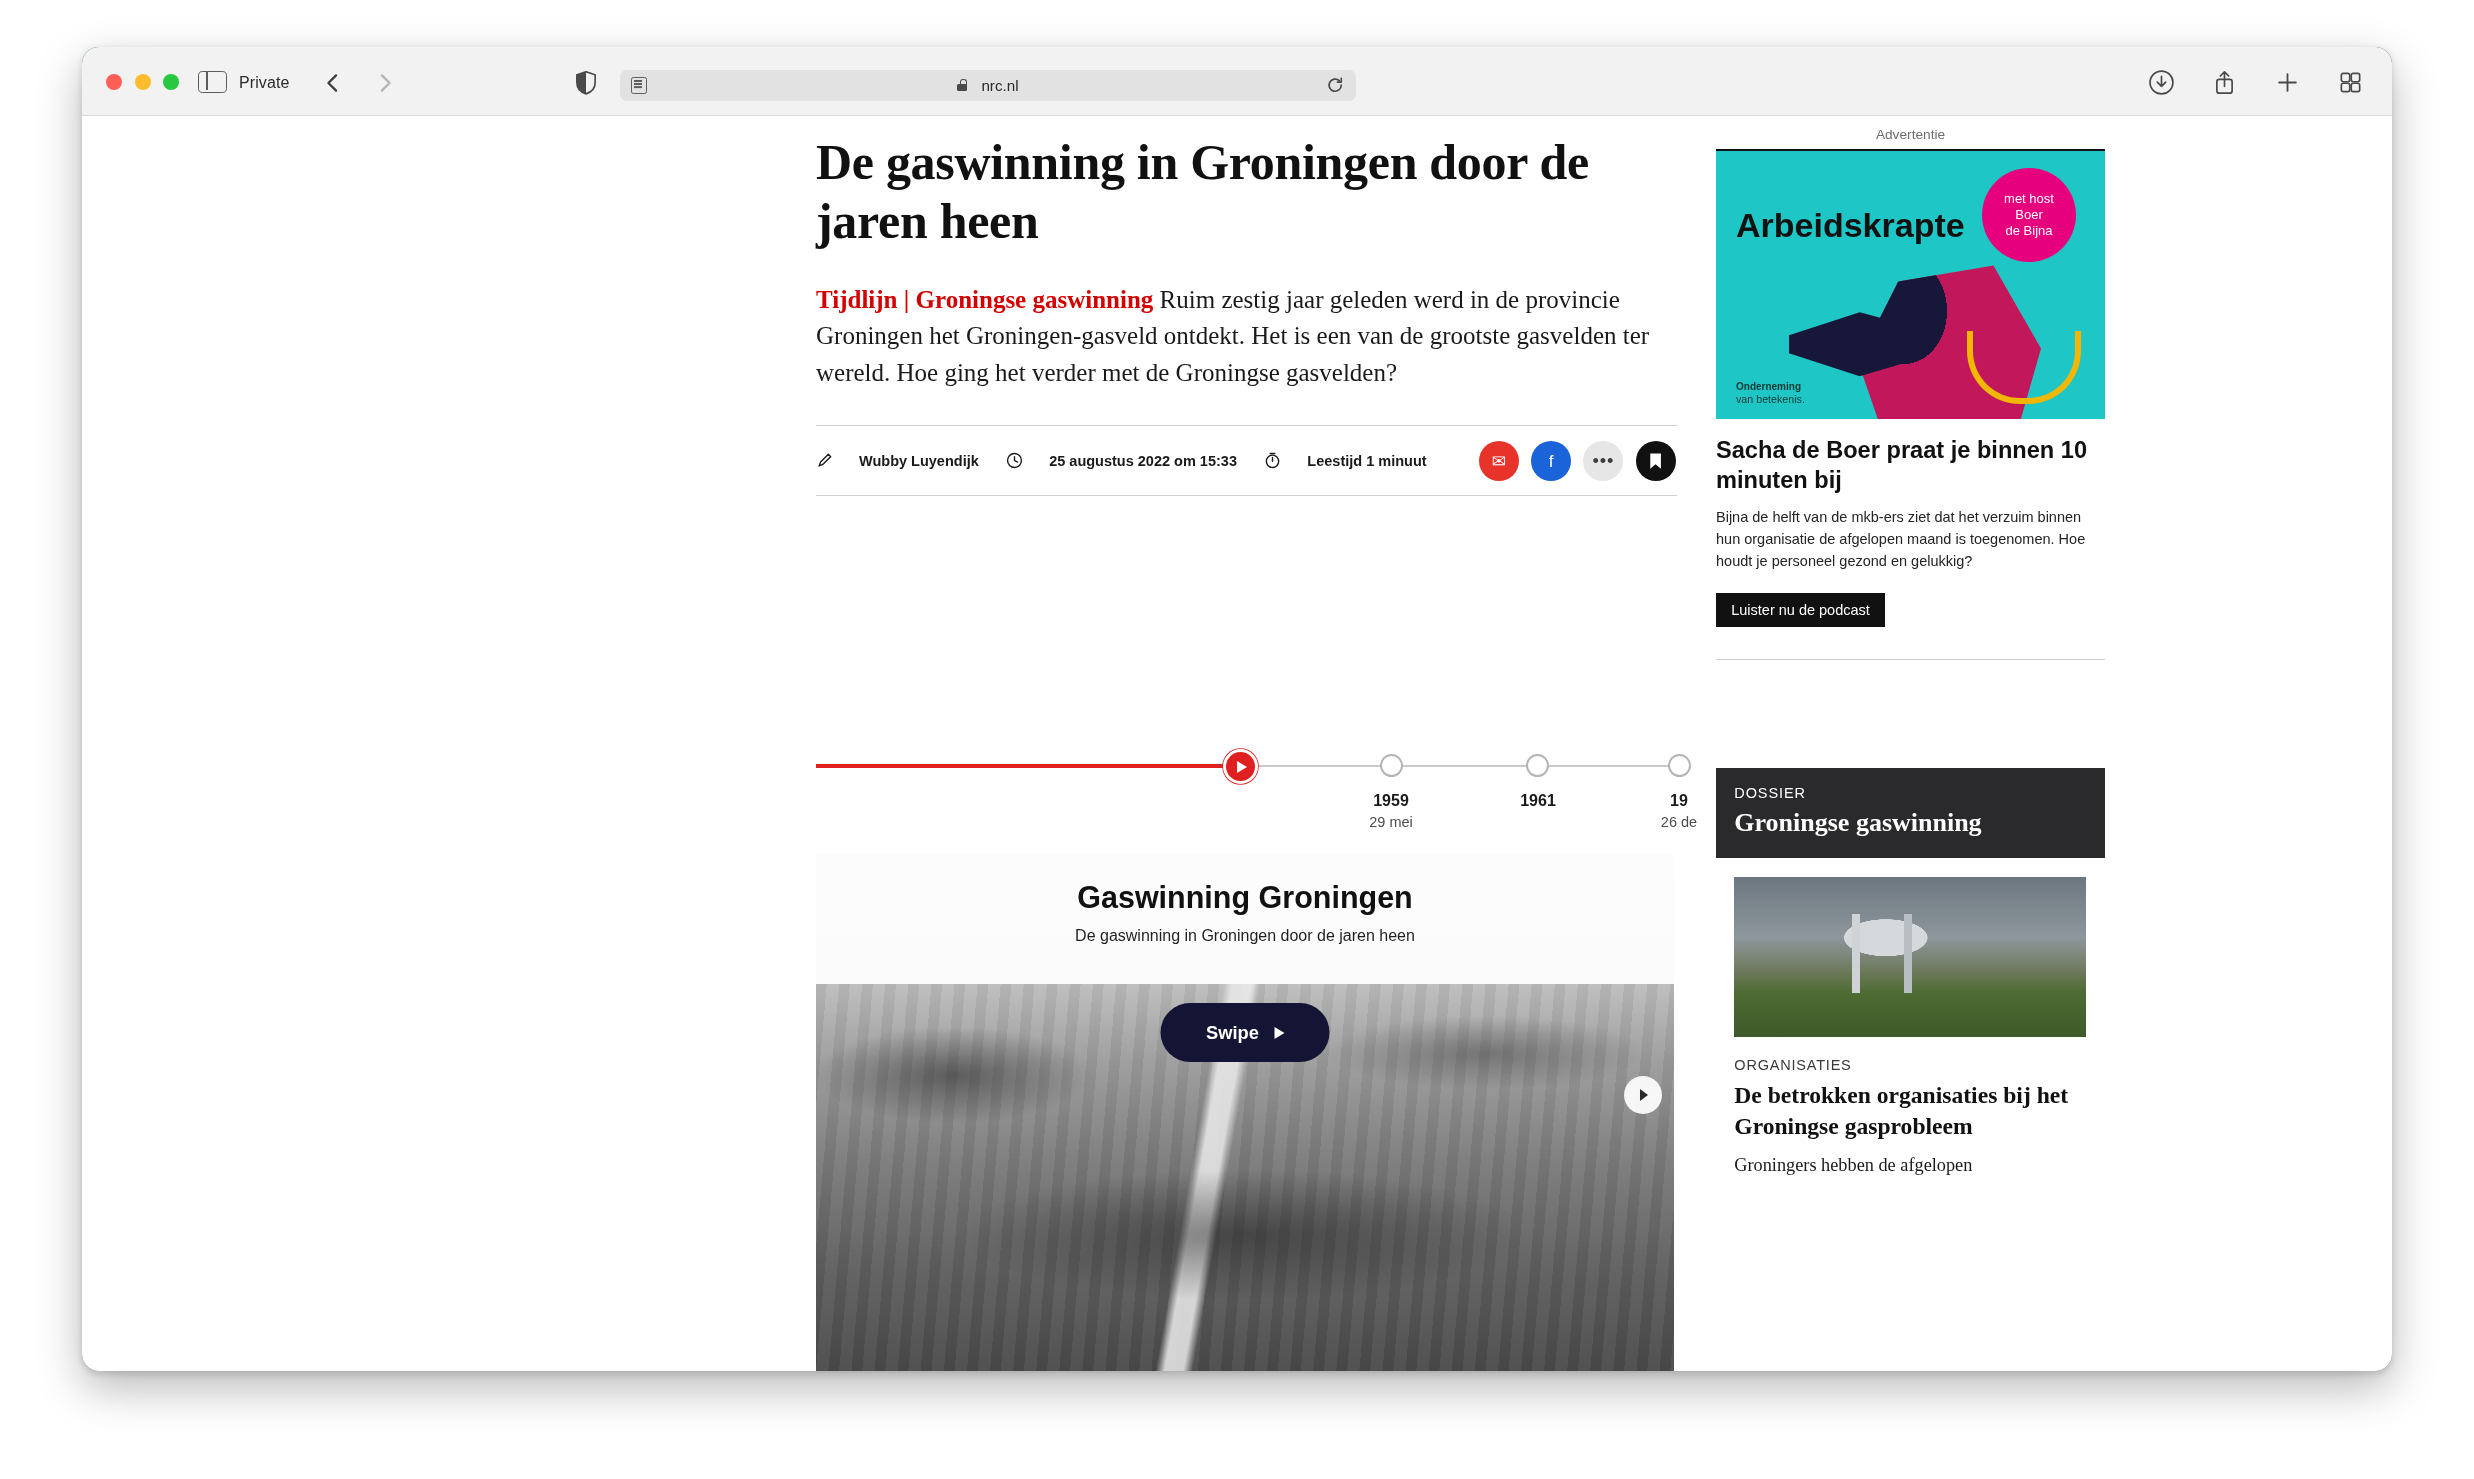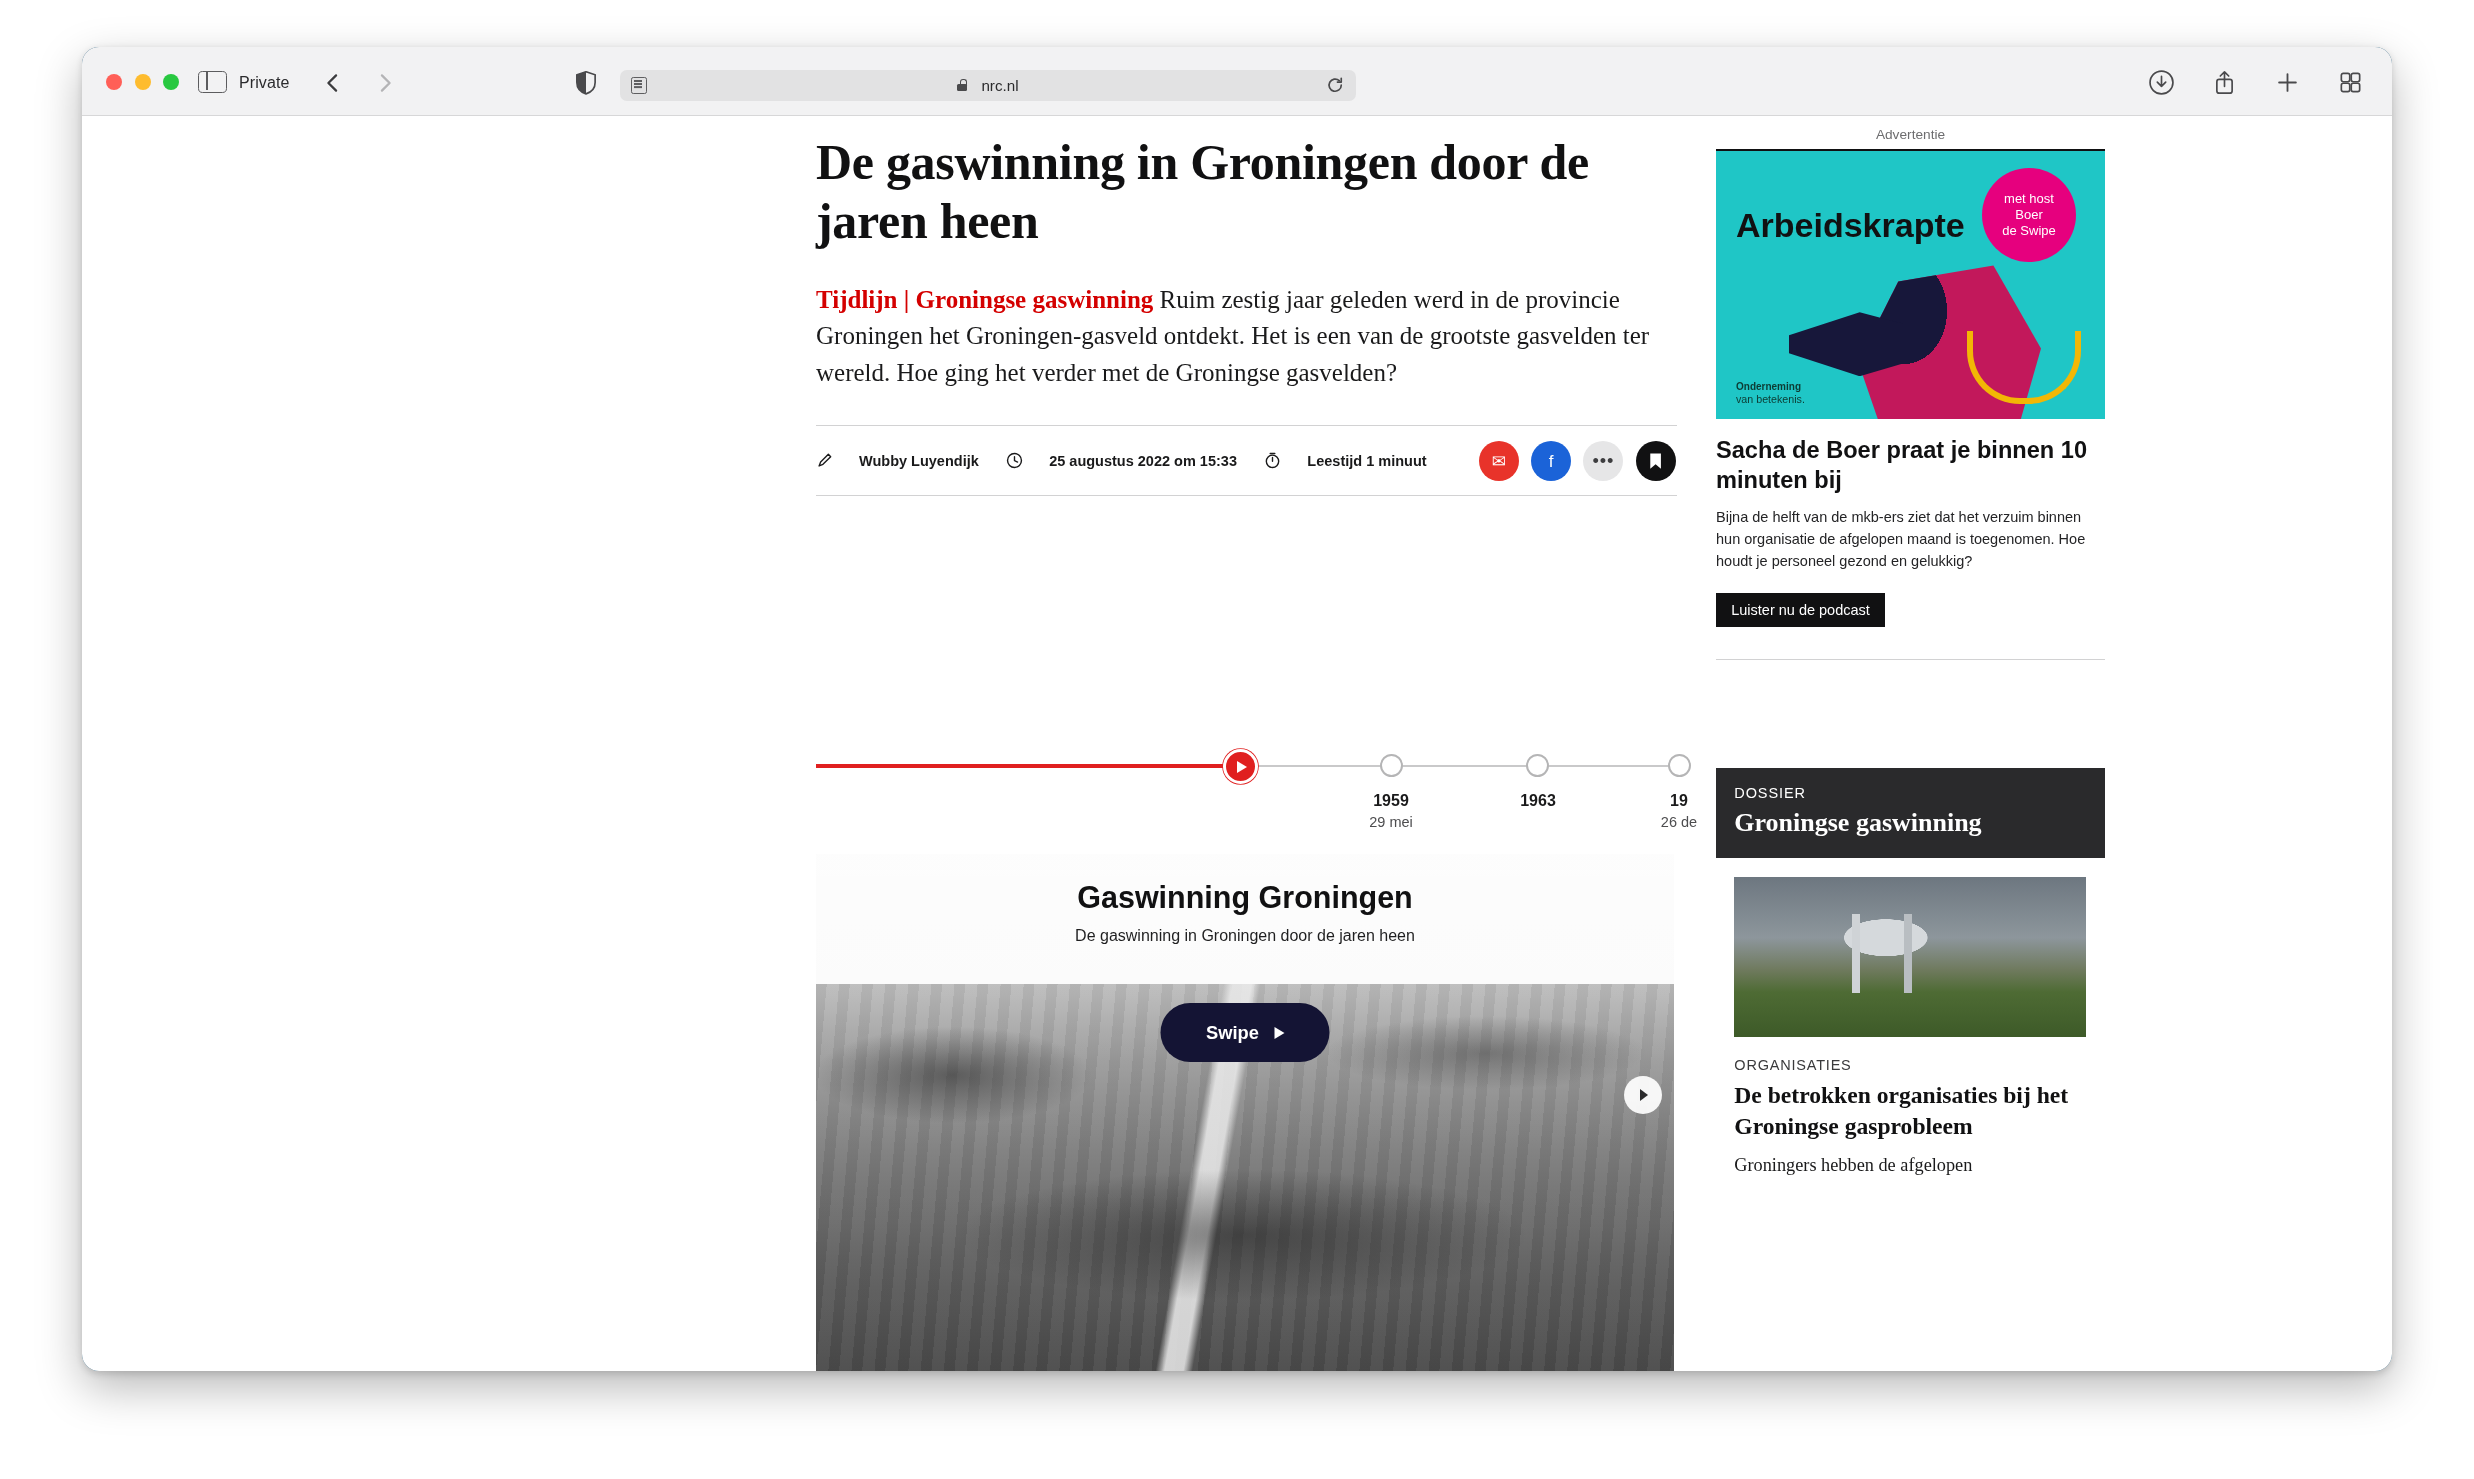--- a/index.html
+++ b/index.html
@@ -556,21 +556,21 @@
           </div>
 
         <div class="tl-node" style="left:564px"></div>
         <div class="tl-label" style="left:514px">
           <span>1959</span>
           <span class="tl-sub">29 mei</span>
         </div>
 
         <div class="tl-node" style="left:710px"></div>
         <div class="tl-label" style="left:661px">
-          <span>1963</span>
+          <span>1961</span>
           <span class="tl-sub"></span>
         </div>
 
         <div class="tl-node" style="left:852px"></div>
         <div class="tl-label" style="left:802px">
           <span>19</span>
           <span class="tl-sub">26 de</span>
         </div>
       </div>
 
@@ -591,21 +591,21 @@
       <div class="rail">
         <div class="ad-label">Advertentie</div>
         <div class="ad-rule"></div>
 
 
         <div class="ad-creative">
           <div class="word">Arbeidskrapte</div>
           <div class="ad-badge">
             <span>met host</span>
             <span>Boer</span>
-            <span>de Swipe</span>
+            <span>de Bijna</span>
           </div>
           <div class="ad-person"></div>
           <div class="ad-horn"></div>
           <div class="ad-wire"></div>
           <div class="ad-logo-sm">
             <b>Onderneming</b>
             <span>van betekenis.</span>
           </div>
         </div>
 

